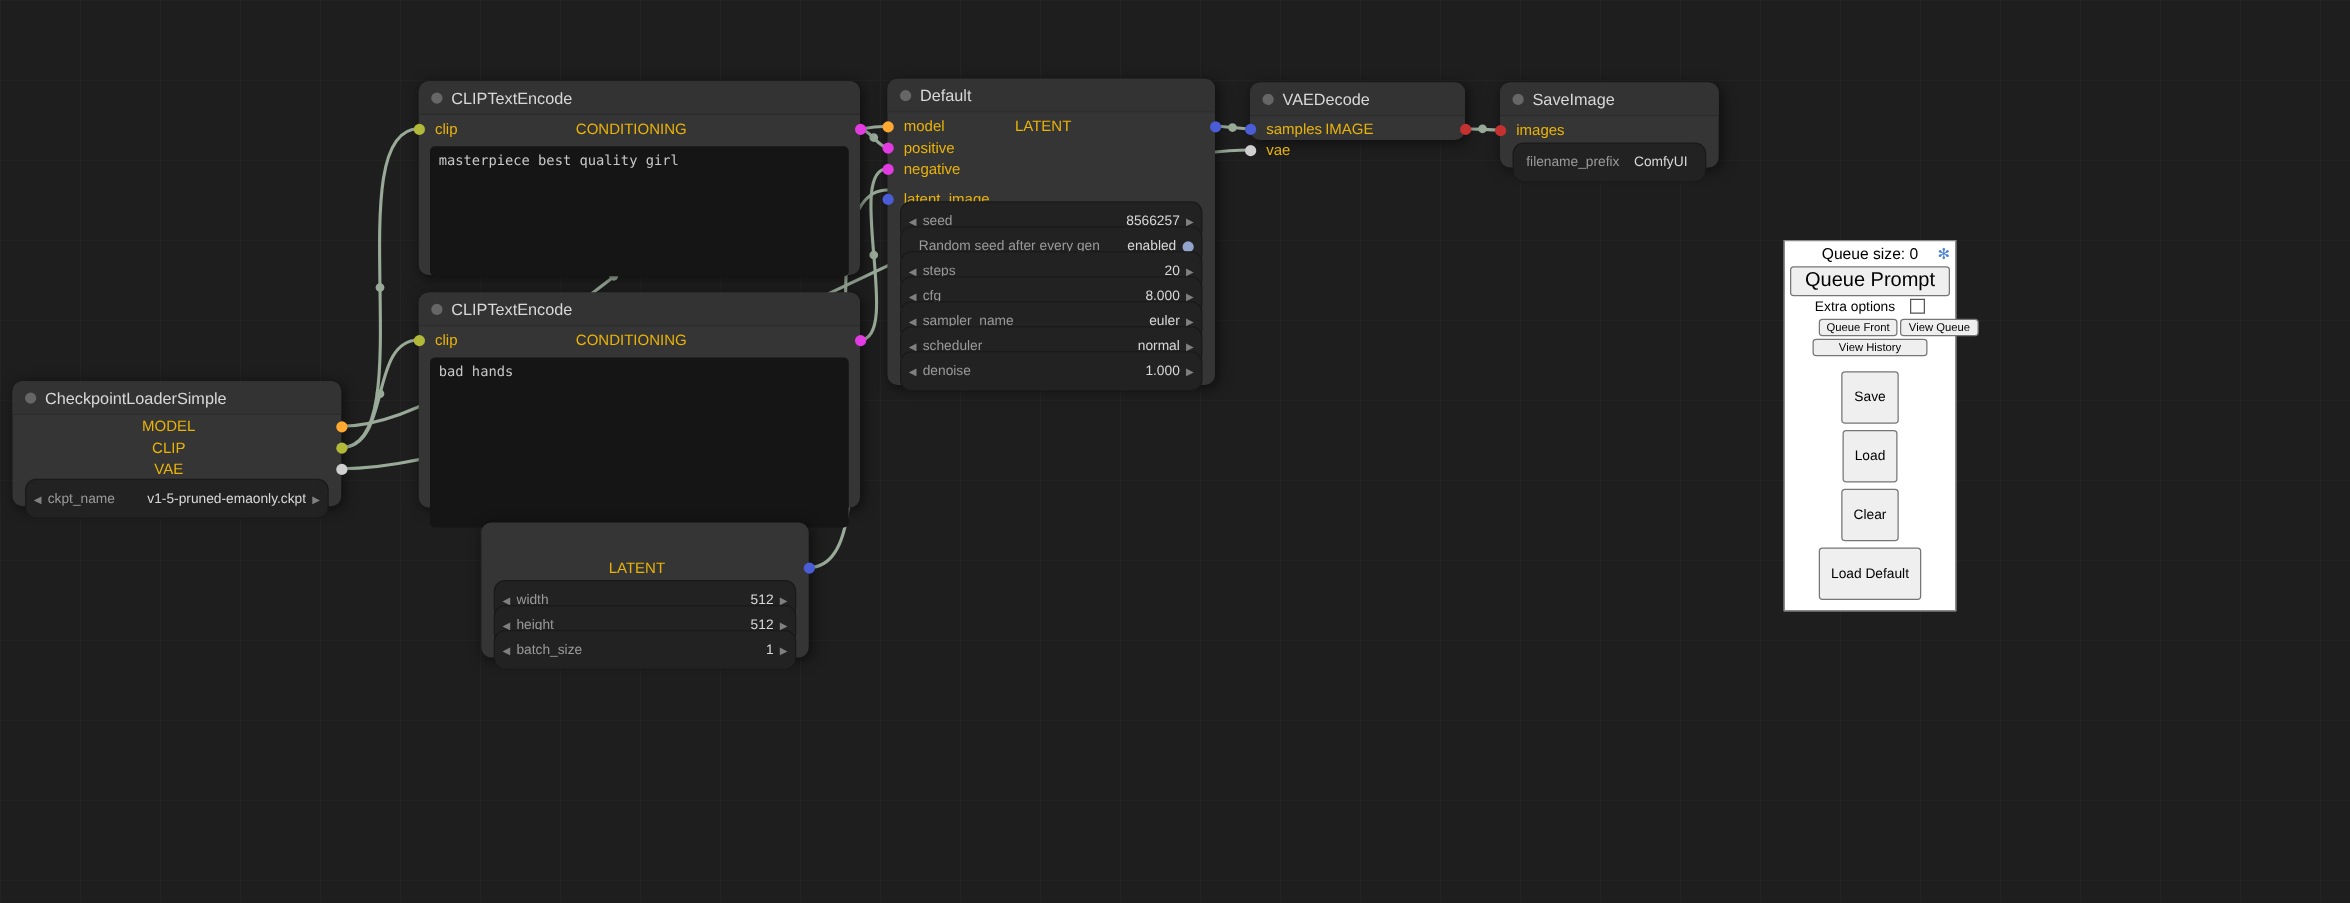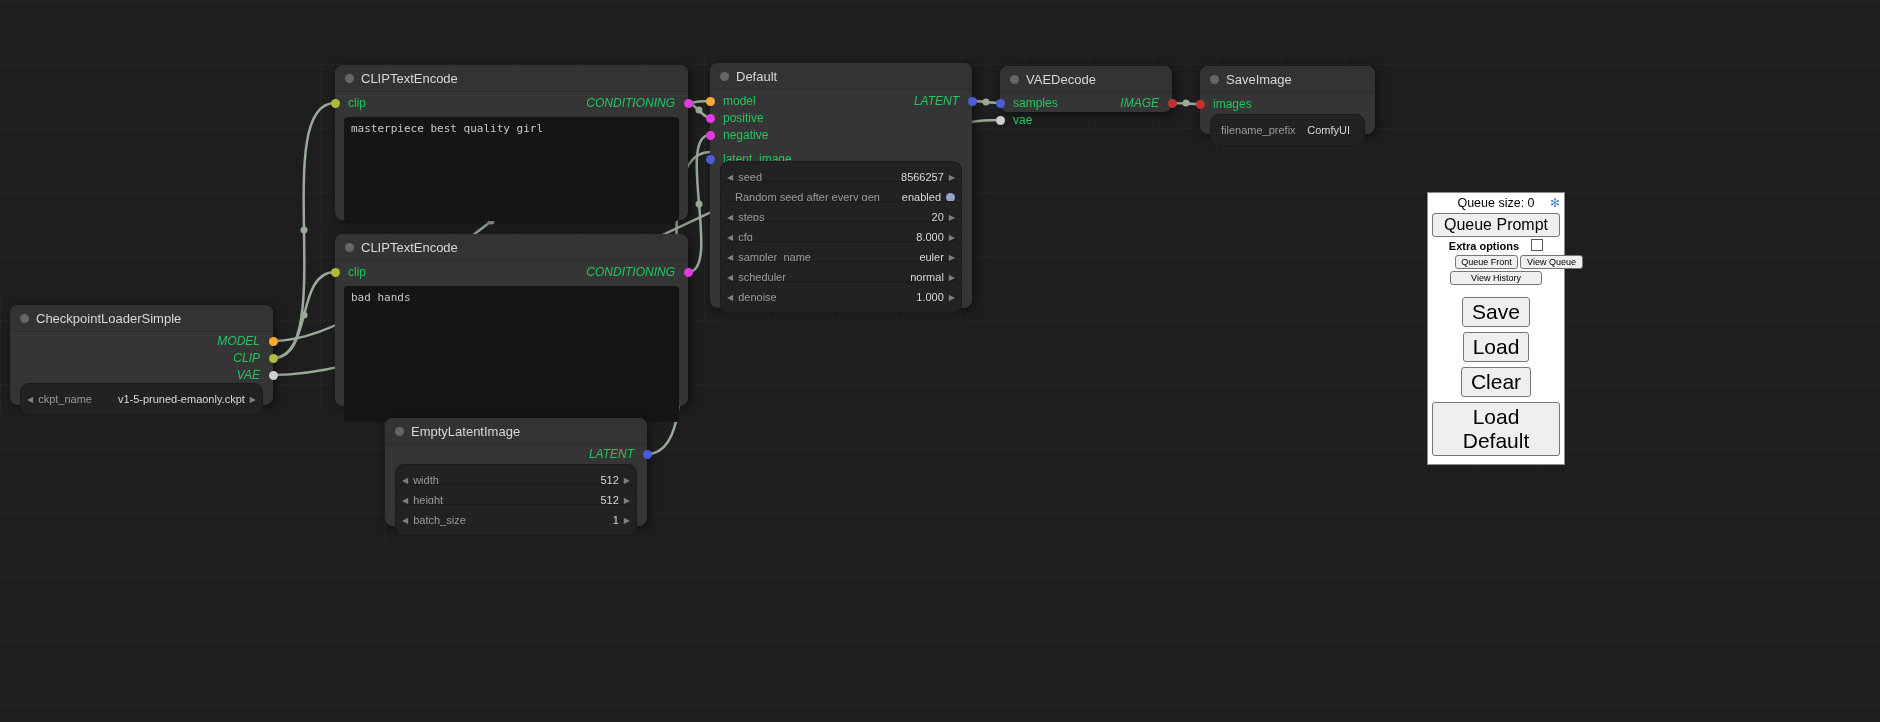--- a/index.html
+++ b/index.html
@@ -16,26 +16,26 @@
   .wire{fill:none;stroke:#99AA99;stroke-width:2.5;stroke-linecap:round;}
   .wiredot{fill:#99AA99;}
 
   .node{position:absolute;z-index:2;background:#353535;border-radius:8px;
         box-shadow:2px 2px 10px rgba(0,0,0,.55);box-sizing:border-box;}
   .ntitle{height:26px;display:flex;align-items:center;gap:7px;padding:0 10px;
           background:#333333;border-radius:8px 8px 0 0;border-bottom:1px solid #2b2b2b;}
   .tdot{width:9px;height:9px;border-radius:50%;background:#666;flex:none;}
   .ttext{font-size:13px;color:#d8d8d8;white-space:nowrap;}
 
-  .slot{position:absolute;left:0;right:0;height:16px;line-height:16px;font-size:12px;color:#22c55e;}
+  .slot{position:absolute;left:0;right:0;height:16px;line-height:16px;font-size:12px;color:#eab308;}
   .sdot{position:absolute;width:9px;height:9px;border-radius:50%;top:3.5px;background:#888;}
   .sdot.left{left:-4.5px;}
   .sdot.right{right:-4.5px;}
   .slot.in .slabel{margin-left:13px;}
-  .slot.out{text-align:right;font-style:italic;}
+  .slot.out{text-align:center;}
   .slot.out .slabel{margin-right:13px;}
 
   .widget{position:absolute;left:10px;right:10px;height:32px;background:#222;
           border:1px solid #1a1a1a;border-radius:9px;display:flex;align-items:center;
           font-size:11px;padding:0 6px;box-sizing:border-box;gap:5px;}
   .wlabel{color:#9a9a9a;white-space:nowrap;}
   .wvalue{color:#d8d8d8;white-space:nowrap;}
   .spacer{flex:1;}
   .arr{color:#808080;font-size:8px;line-height:17px;flex:none;}
   .toggle-dot{width:9px;height:9px;border-radius:50%;flex:none;background:#92A3CE;}
@@ -46,26 +46,26 @@
 
   
   #menu{position:absolute;left:1427px;top:192px;width:138px;z-index:3;background:#ffffff;
         border:1px solid #8a8a8a;box-sizing:border-box;display:flex;flex-direction:column;
         align-items:center;padding:2px 4px 8px;gap:2px;color:#000;}
   .menu-header{width:100%;position:relative;text-align:center;font-size:12.5px;line-height:16px;}
   .gear{position:absolute;right:0;top:1px;font-size:12px;color:#4a82d8;cursor:pointer;line-height:14px;}
   .btn{background:#efefef;border:1px solid #767676;border-radius:3px;color:#000;
        font-family:"Liberation Sans",sans-serif;cursor:pointer;}
   .btn.big{font-size:16px;width:100%;padding:2px 0;}
-  .extra-row{font-size:11px;display:flex;align-items:flex-start;gap:12px;line-height:14px;font-weight:bold;}
+  .extra-row{font-size:11px;display:flex;align-items:flex-start;gap:12px;line-height:14px;}
   .checkbox{width:10px;height:10px;border:1px solid #555;background:#fff;display:inline-block;}
   .btn-row{display:flex;gap:2px;width:100%;padding-left:46px;}
   .btn.tiny{font-size:9px;flex:1;padding:1px 1px;}
   .btn.tiny.wide{flex:none;width:72%;margin:0 auto;display:block;}
-  .btn.med{font-size:21px;padding:2px 9px;margin-top:3px;}
+  .btn.med{font-size:11px;padding:14px 9px;margin-top:3px;}
   .btn.med.first{margin-top:10px;}
 </style>
 </head>
 <body>
 
 <div id="canvas" style="background-color: rgb(30, 30, 30);">
 
   <svg id="wires" width="1880" height="722">
     <path class="wire" d="M 273 341 C 398 341, 585 101, 710 101" stroke="#99AA99"></path>
     <path class="wire" d="M 273 358 C 339 358, 269 103, 335 103" stroke="#99AA99"></path>
@@ -138,24 +138,20 @@
       <span class="slabel">clip</span>
     </div>
     <div class="slot out" style="top:30px">
       <span class="slabel">CONDITIONING</span>
       <span class="sdot right" style="background: rgb(226, 59, 226);"></span>
     </div>
     <div class="prompt" style="top:52px;height:136px">bad hands</div>
   </div>
 
   <div class="node" style="left:385px;top:418px;width:262px;height:108px">
-    <div class="ntitle">
-      <span class="tdot"></span>
-      <span class="ttext">EmptyLatentImage</span>
-    </div>
     <div class="slot out" style="top:28px">
       <span class="slabel">LATENT</span>
       <span class="sdot right" style="background: rgb(74, 92, 214);"></span>
     </div>
     <div class="widget" style="top:46px">
       <span class="arr">◀</span>
       <span class="wlabel">width</span>
       <span class="spacer"></span>
       <span class="wvalue">512</span>
       <span class="arr">▶</span>

